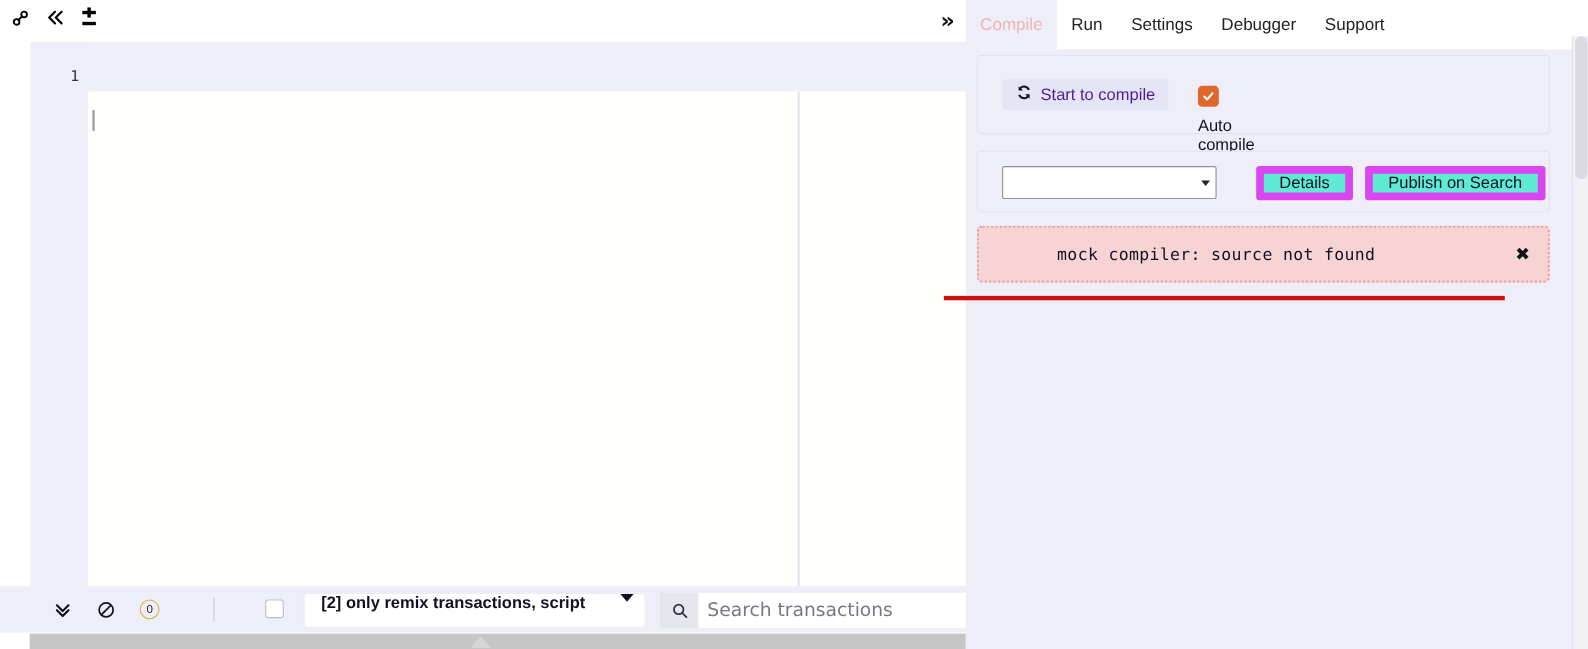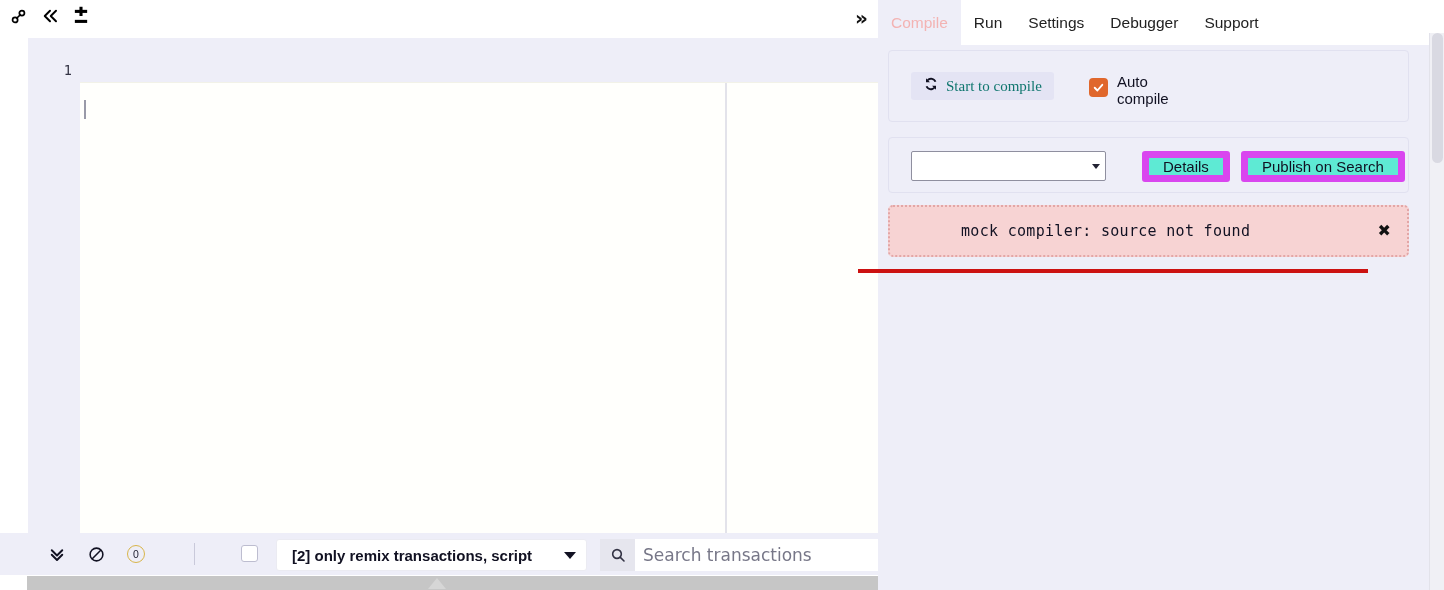--- a/index.html
+++ b/index.html
@@ -181,21 +181,20 @@
     cursor: pointer;
   }
   .filter-select {
     position: absolute;
     left: 276px; top: 6px;
     width: 311px; height: 32px;
     background: #ffffff;
     border: 1px solid #ebebf2;
     border-radius: 3px;
     display: flex;
-    align-items: center;
     padding: 0 10px 0 15px;
     cursor: pointer;
   }
   .filter-select-label {
     font-size: 15px;
     font-weight: bold;
     color: #111122;
     flex: 1;
     white-space: nowrap;
     overflow: hidden;
@@ -273,29 +272,30 @@
     height: 28px;
     padding: 0 12px;
     background: #e4e4f4;
     border: none;
     border-radius: 3px;
     display: flex;
     align-items: center;
     gap: 7px;
     cursor: pointer;
     font-size: 15px;
-    color: #0f766e;
-    font-family: Liberation Serif, serif;
+    color: #4c1d95;
+    font-family: Liberation Sans, sans-serif;
   }
   .auto-wrap {
     position: absolute;
     left: 200px; top: 22px;
     display: flex;
     align-items: flex-start;
     gap: 9px;
+    flex-direction: column;
   }
   .auto-cb {
     width: 19px; height: 19px;
     background: #e0672c;
     border-radius: 4px;
     display: flex;
     align-items: center;
     justify-content: center;
     cursor: pointer;
     margin-top: 5px;

